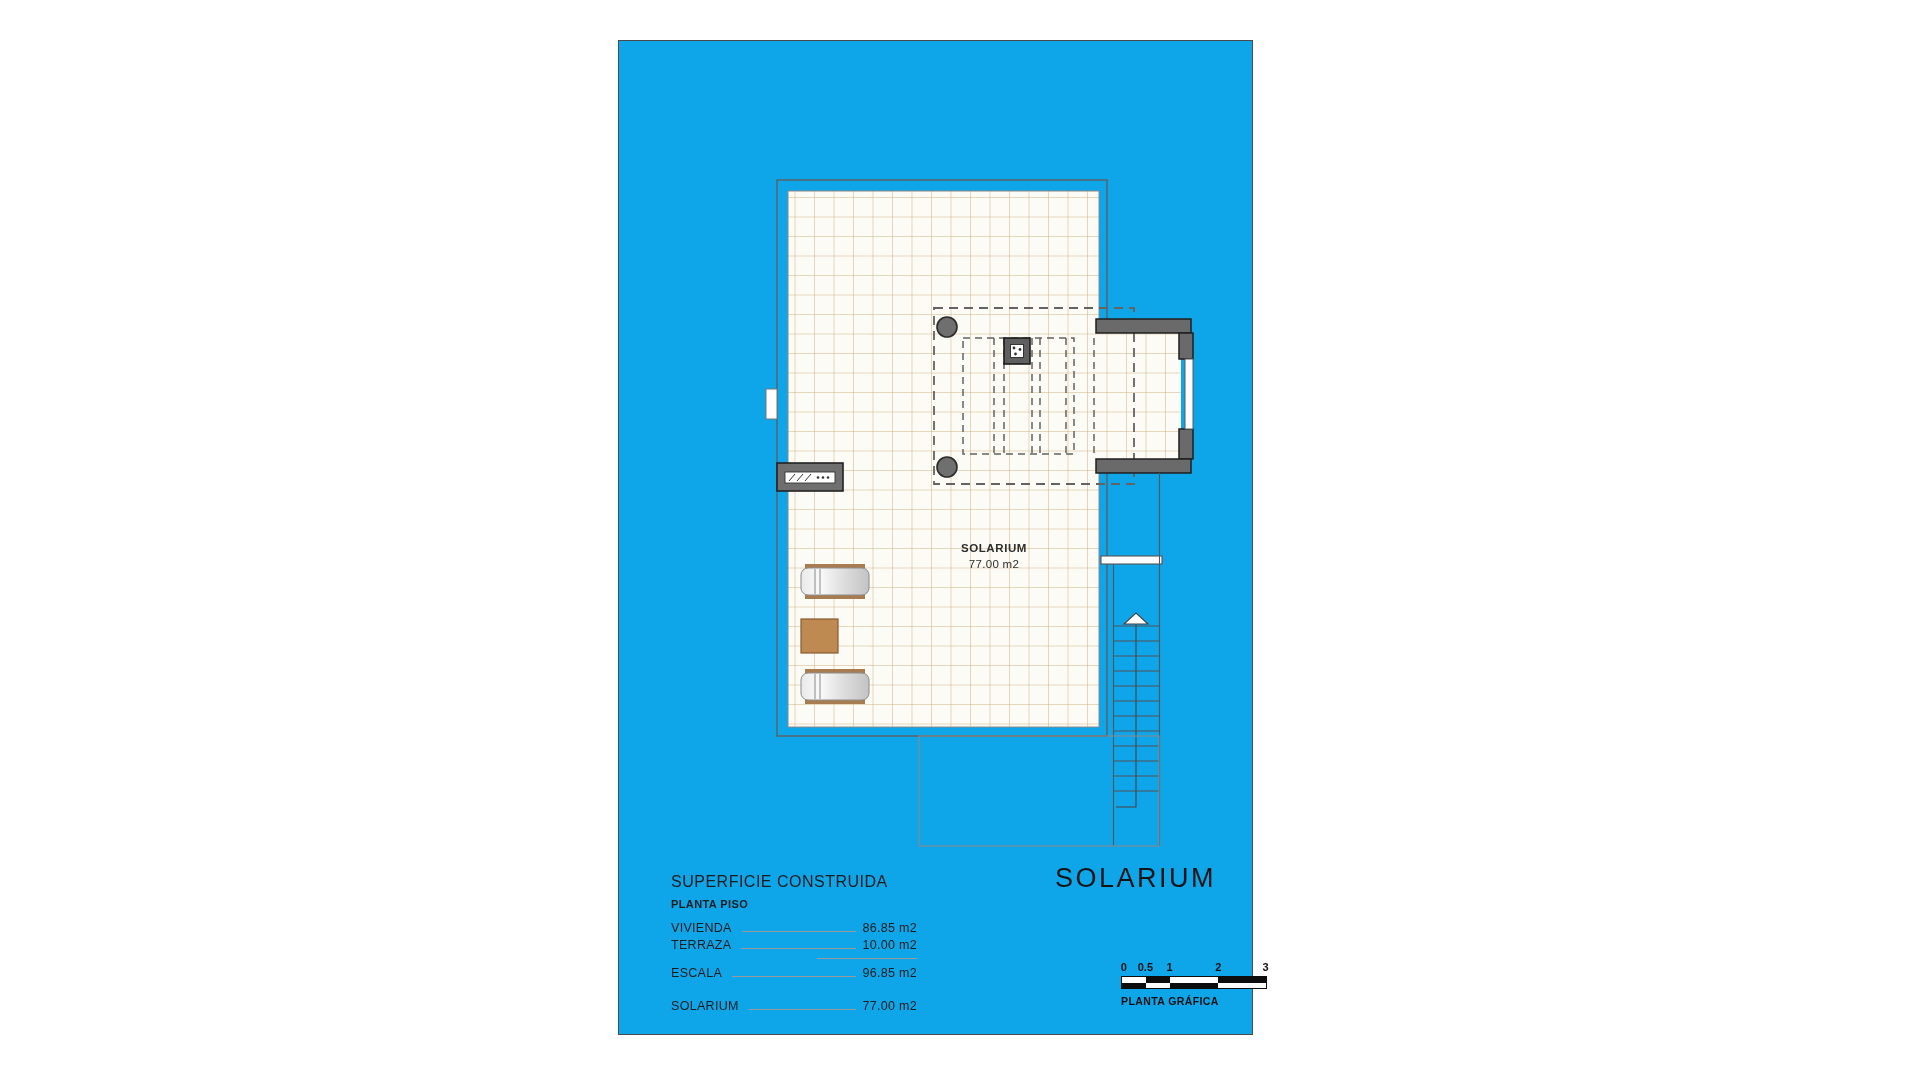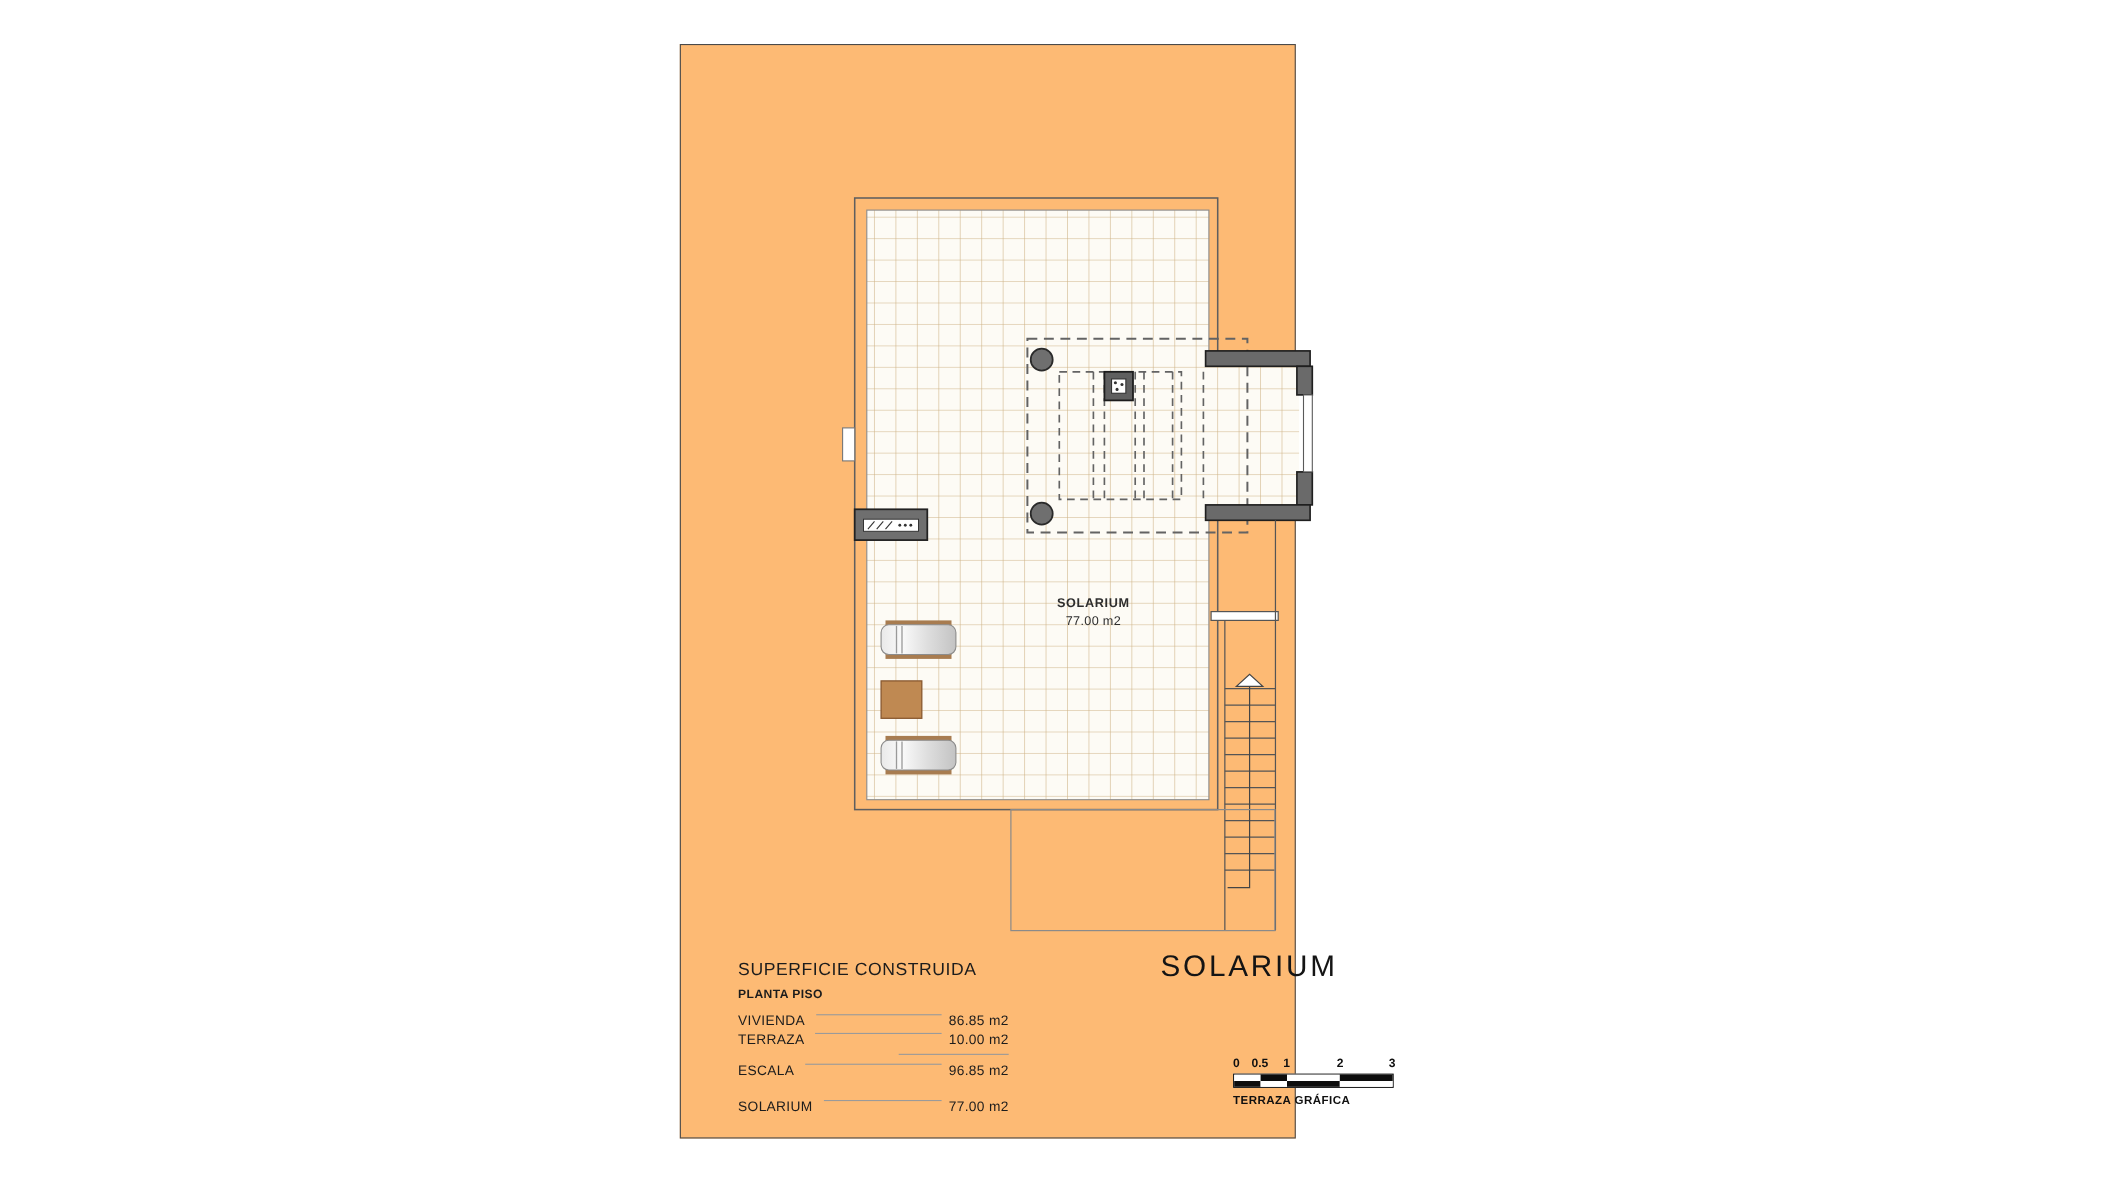--- a/index.html
+++ b/index.html
@@ -1,25 +1,25 @@
 <!DOCTYPE html>
 <html><head>
 <meta charset="utf-8">
 <style>
   html,body{margin:0;padding:0;background:#ffffff;width:1920px;height:1080px;overflow:hidden;
             font-family:"Liberation Sans", sans-serif;color:#1d1d1d;}
-  .page{position:absolute;left:618px;top:40px;width:560px;height:995px;background:#fdba74;
+  .page{position:absolute;left:618px;top:40px;width:635px;height:995px;background:#0ea5e9;
         border:1px solid #4a4a4a;box-sizing:border-box;}
   .plan-svg{position:absolute;left:0;top:0;}
 
   
   .area-table{position:absolute;left:52px;top:832px;width:246px;}
   .at-title{font-size:16px;font-weight:400;letter-spacing:.5px;color:#1c1c1c;}
   .at-subtitle{font-size:11px;font-weight:700;letter-spacing:.4px;margin-top:7px;color:#1c1c1c;}
-  .at-row{display:flex;font-size:12.5px;color:#1c1c1c;letter-spacing:.3px;}
+  .at-row{display:flex;align-items:flex-end;font-size:12.5px;color:#1c1c1c;letter-spacing:.3px;}
   .at-row .leader{flex:1;border-bottom:1px solid #9a9a9a;margin:0 6px 3px 10px;height:1px;}
   .at-row .val{white-space:nowrap;}
   .r1{margin-top:11px;} .r2{margin-top:3px;}
   .sum-line{width:100px;margin:6px 0 7px auto;border-top:1px solid #9a9a9a;height:0;}
   .r4{margin-top:19px;}
 
   
   .sheet-title{position:absolute;left:436px;top:822px;font-size:27px;font-weight:500;
                letter-spacing:2.5px;color:#141414;}
 
@@ -204,16 +204,16 @@
       <span class="st2">1</span>
       <span class="st3">2</span>
       <span class="st4">3</span>
     </div>
     <div class="scale-bar">
       <div class="seg b s1"></div>
       <div class="seg t s2"></div>
       <div class="seg b s3"></div>
       <div class="seg t s4"></div>
     </div>
-    <div class="scale-caption">TERRAZA GRÁFICA</div>
+    <div class="scale-caption">PLANTA GRÁFICA</div>
   </div>
 
 </div>
 
 </body></html>

